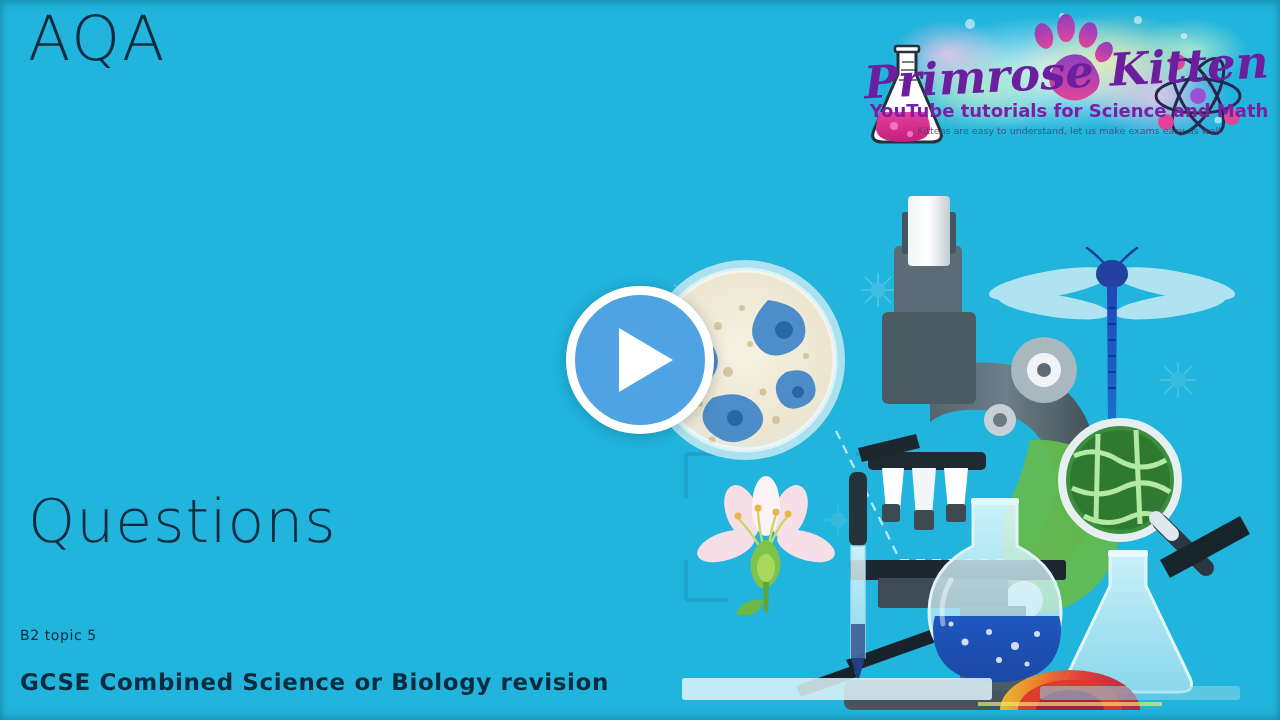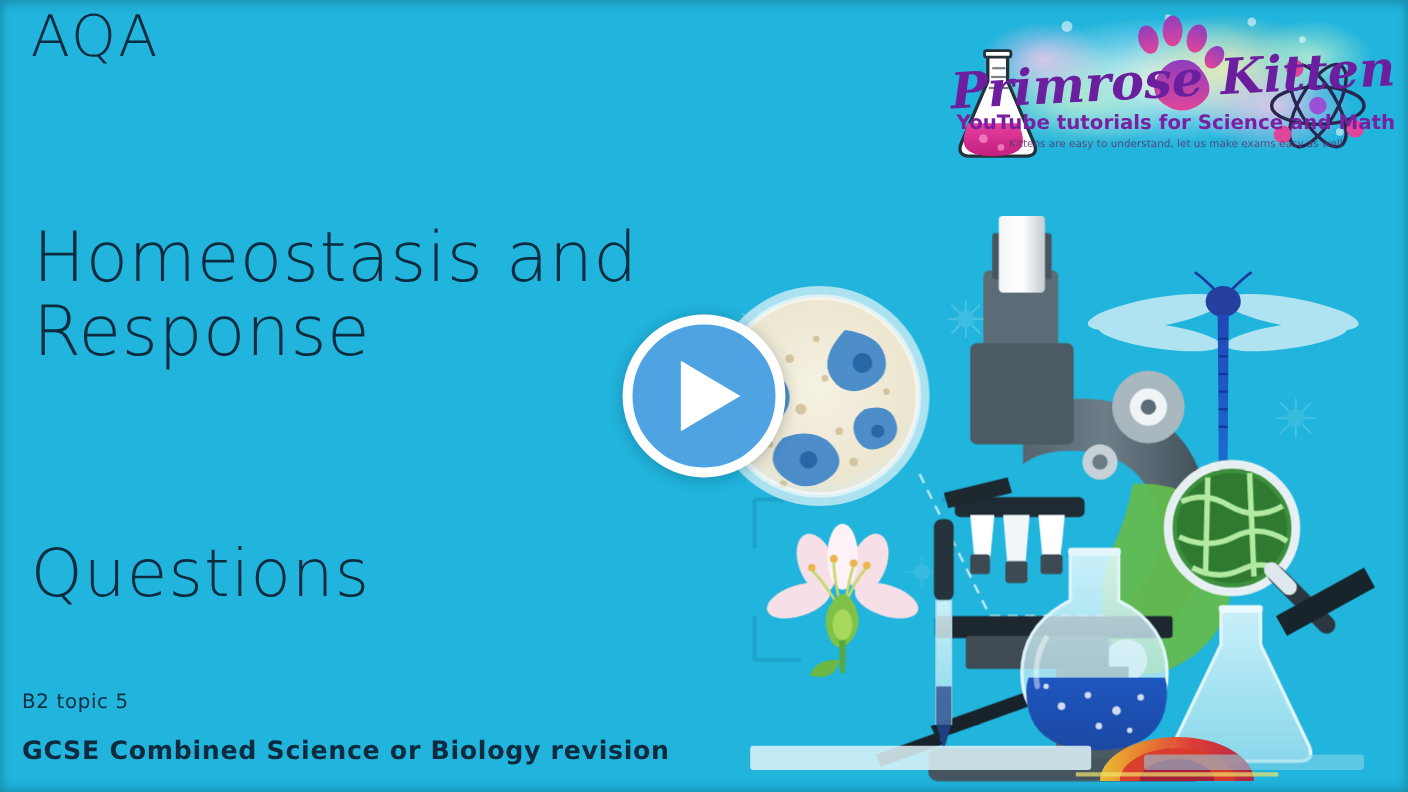--- a/index.html
+++ b/index.html
@@ -16,29 +16,29 @@
     box-shadow:inset 0 3px 10px rgba(0,40,60,.22), inset 0 -3px 10px rgba(0,40,60,.18);
   }
 
   
   .txt{
     position:absolute;color:#0c2b3e;
     font-family:"DejaVu Sans","Liberation Sans",sans-serif;
     font-weight:300;letter-spacing:.5px;white-space:nowrap;
     text-rendering:geometricPrecision;
   }
-  #board-name{left:28px;top:8px;font-size:52px;line-height:1;letter-spacing:2px;}
+  #board-name{left:28px;top:8px;font-size:62px;line-height:1;letter-spacing:2px;}
   #title-block{position:absolute;left:30px;top:200px;}
   #title-block .line{
     color:#0c2b3e;font-size:63px;line-height:1.08;
     font-family:"DejaVu Sans","Liberation Sans",sans-serif;font-weight:300;
     letter-spacing:.5px;
   }
   #paper-type{left:28px;top:487px;font-size:60px;letter-spacing:1px;text-align:right;}
-  #sub-1{left:20px;top:628px;font-size:18px;letter-spacing:.6px;font-weight:400;}
+  #sub-1{left:20px;top:628px;font-size:14px;letter-spacing:.6px;font-weight:400;}
   #sub-2{left:20px;top:670px;font-size:23px;letter-spacing:.6px;font-weight:700;}
 
   
   #play-button{
     position:absolute;left:566px;top:286px;width:148px;height:148px;border-radius:50%;
     background:#4fa3e3;border:9px solid #ffffff;box-sizing:border-box;
     display:flex;align-items:center;justify-content:center;
     box-shadow:0 2px 14px rgba(0,30,50,.25);cursor:pointer;
   }
   #play-triangle{
@@ -428,24 +428,20 @@
       <text x="205" y="86" text-anchor="middle" font-family="DejaVu Serif, Liberation Serif, serif" font-size="45" font-style="italic" font-weight="bold" fill="#6b1f9e" transform="rotate(-3 205 86)">Primrose Kitten</text>
 
       <text x="207" y="115" text-anchor="middle" font-family="DejaVu Sans, Liberation Sans, sans-serif" font-size="18" font-weight="bold" fill="#7b1fa2">YouTube tutorials for Science and Math</text>
 
       <text x="207" y="132" text-anchor="middle" font-family="DejaVu Sans, Liberation Sans, sans-serif" font-size="9.5" fill="#5c3a6e" opacity=".85">Kittens are easy to understand, let us make exams easy as well</text>
     </svg>
   </div>
 
   <div class="txt" id="board-name">AQA</div>
 
-  <div id="title-block">
-    <div class="line">Homeostasis and</div>
-    <div class="line">Response</div>
-  </div>
 
   <div class="txt" id="paper-type">Questions</div>
 
   <div class="txt" id="sub-1">B2 topic 5</div>
   <div class="txt" id="sub-2">GCSE Combined Science or Biology revision</div>
 
   <div id="play-button" role="button" aria-label="Play">
     <div id="play-triangle"></div>
   </div>
 

